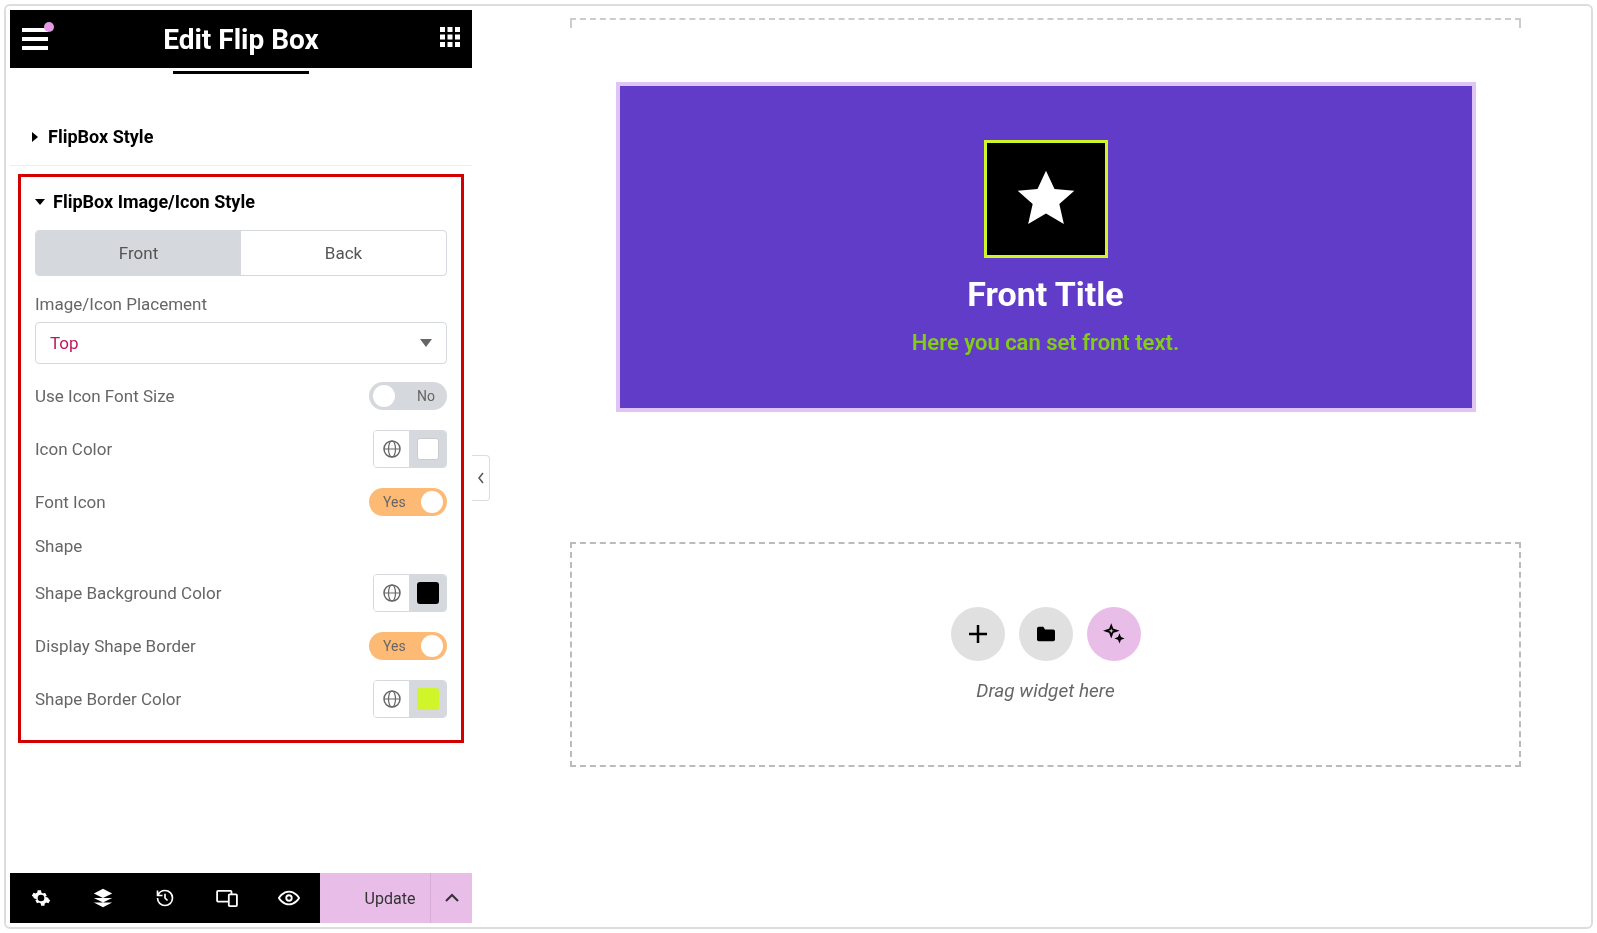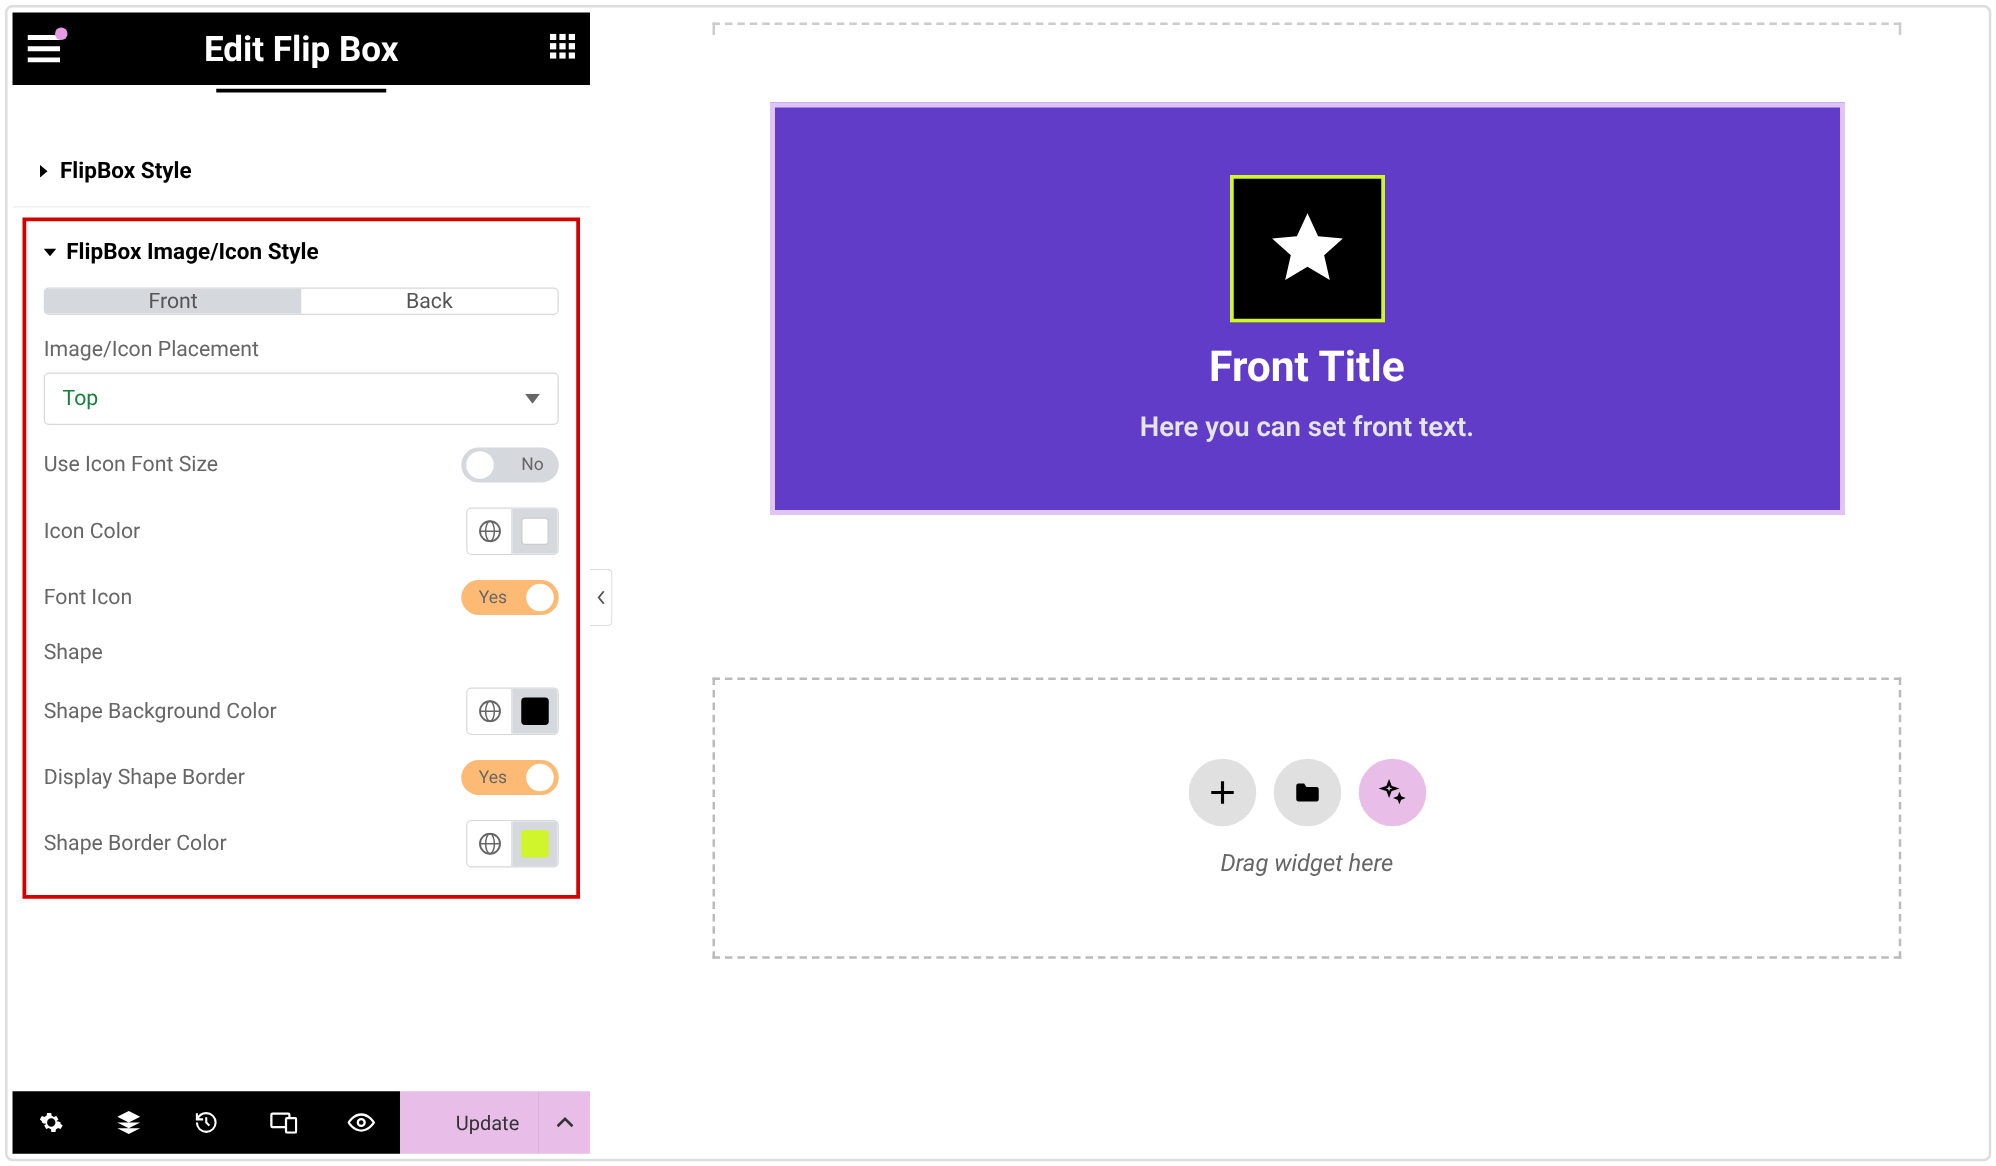--- a/index.html
+++ b/index.html
@@ -92,21 +92,21 @@
 .toggle-tabs {
   display: flex;
   border: 1px solid #d5d8dc;
   border-radius: 4px;
   overflow: hidden;
   margin-bottom: 18px;
 }
 .toggle-tab {
   flex: 1;
   text-align: center;
-  padding: 0 0;
+  padding: 12px 0;
   font-size: 17px;
   color: #555;
   cursor: pointer;
 }
 .toggle-tab.active { background: #d5d8dc; }
 .control-row {
   margin-bottom: 18px;
 }
 .control-label {
   font-size: 17px;
@@ -118,21 +118,21 @@
   justify-content: space-between;
   align-items: center;
   margin-bottom: 20px;
 }
 .control-inline .control-label { margin-bottom: 0; }
 .select-box {
   border: 1px solid #d5d8dc;
   border-radius: 4px;
   padding: 10px 14px;
   font-size: 17px;
-  color: #15803d;
+  color: #be185d;
   display: flex;
   justify-content: space-between;
   align-items: center;
   cursor: pointer;
 }
 .color-control {
   display: flex;
   border: 1px solid #d5d8dc;
   border-radius: 4px;
   overflow: hidden;
@@ -263,21 +263,21 @@
   display: flex;
   align-items: center;
   justify-content: center;
 }
 .flipbox-title {
   color: #fff;
   font-size: 34px;
   font-weight: 700;
 }
 .flipbox-text {
-  color: #e5e5e5;
+  color: #84cc16;
   font-size: 22px;
   font-weight: 600;
 }
 .drop-zone {
   margin: 130px 62px 0;
   height: 225px;
   border: 2.5px dashed #bbb;
   display: flex;
   flex-direction: column;
   align-items: center;

